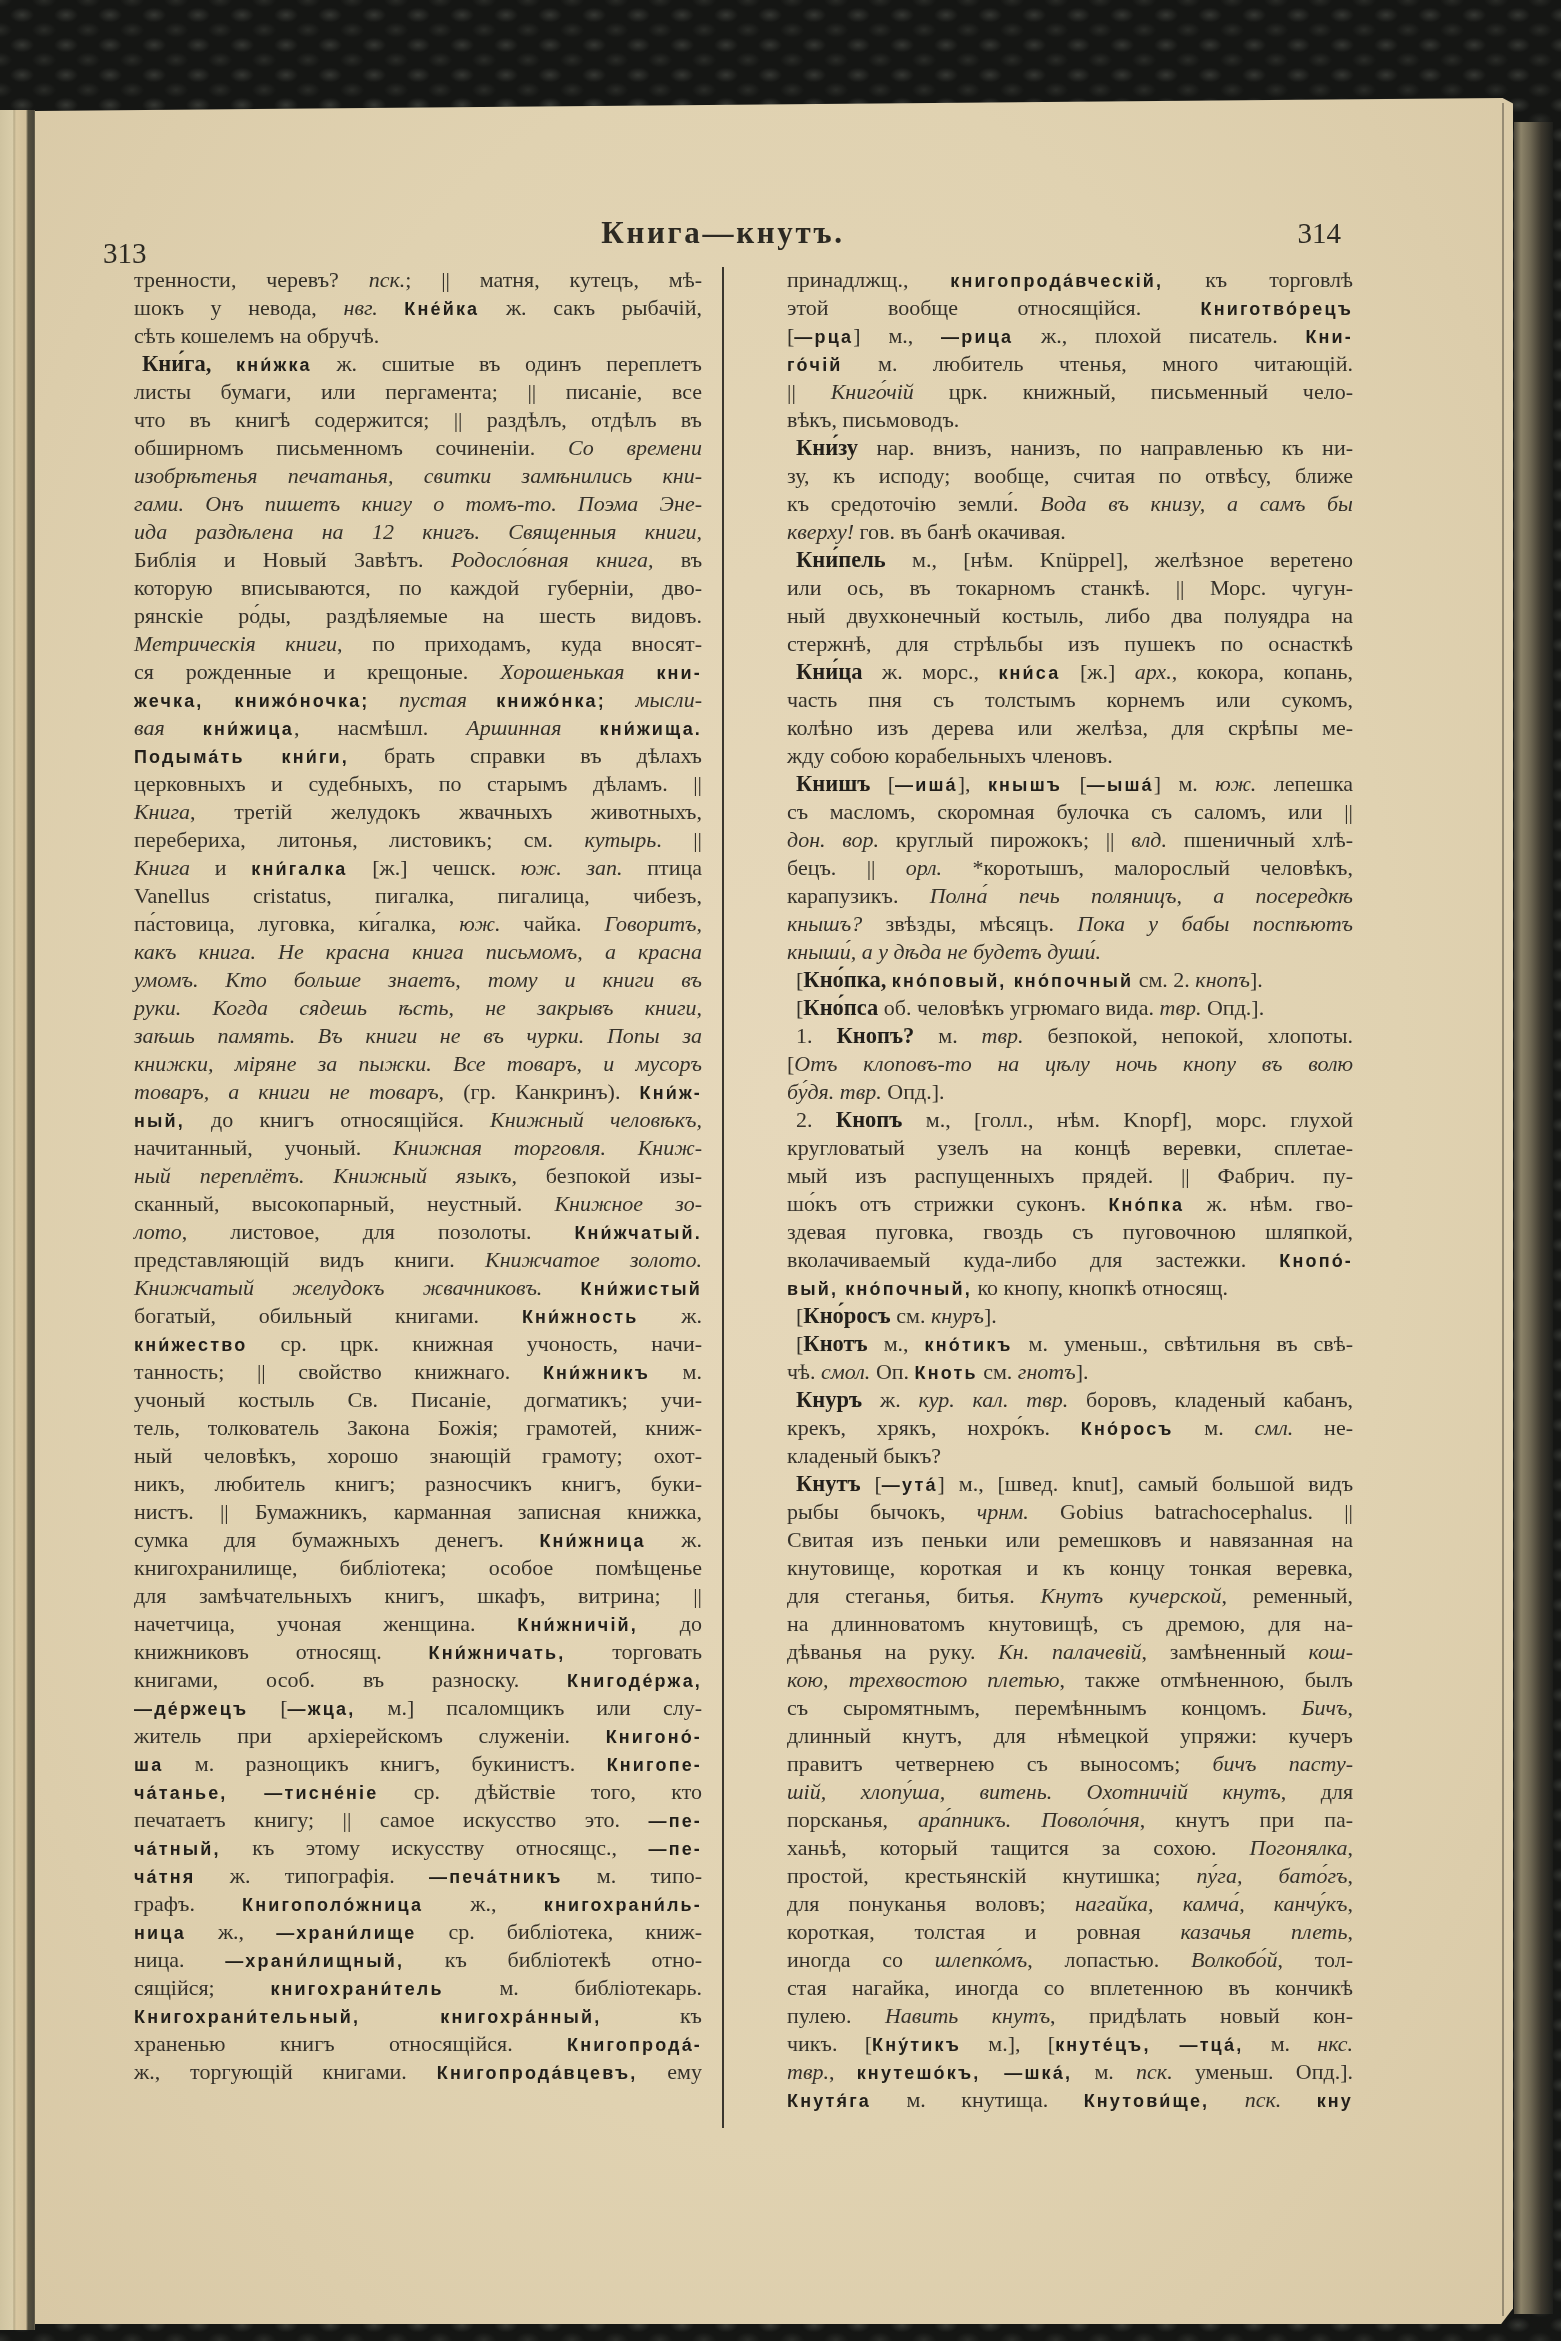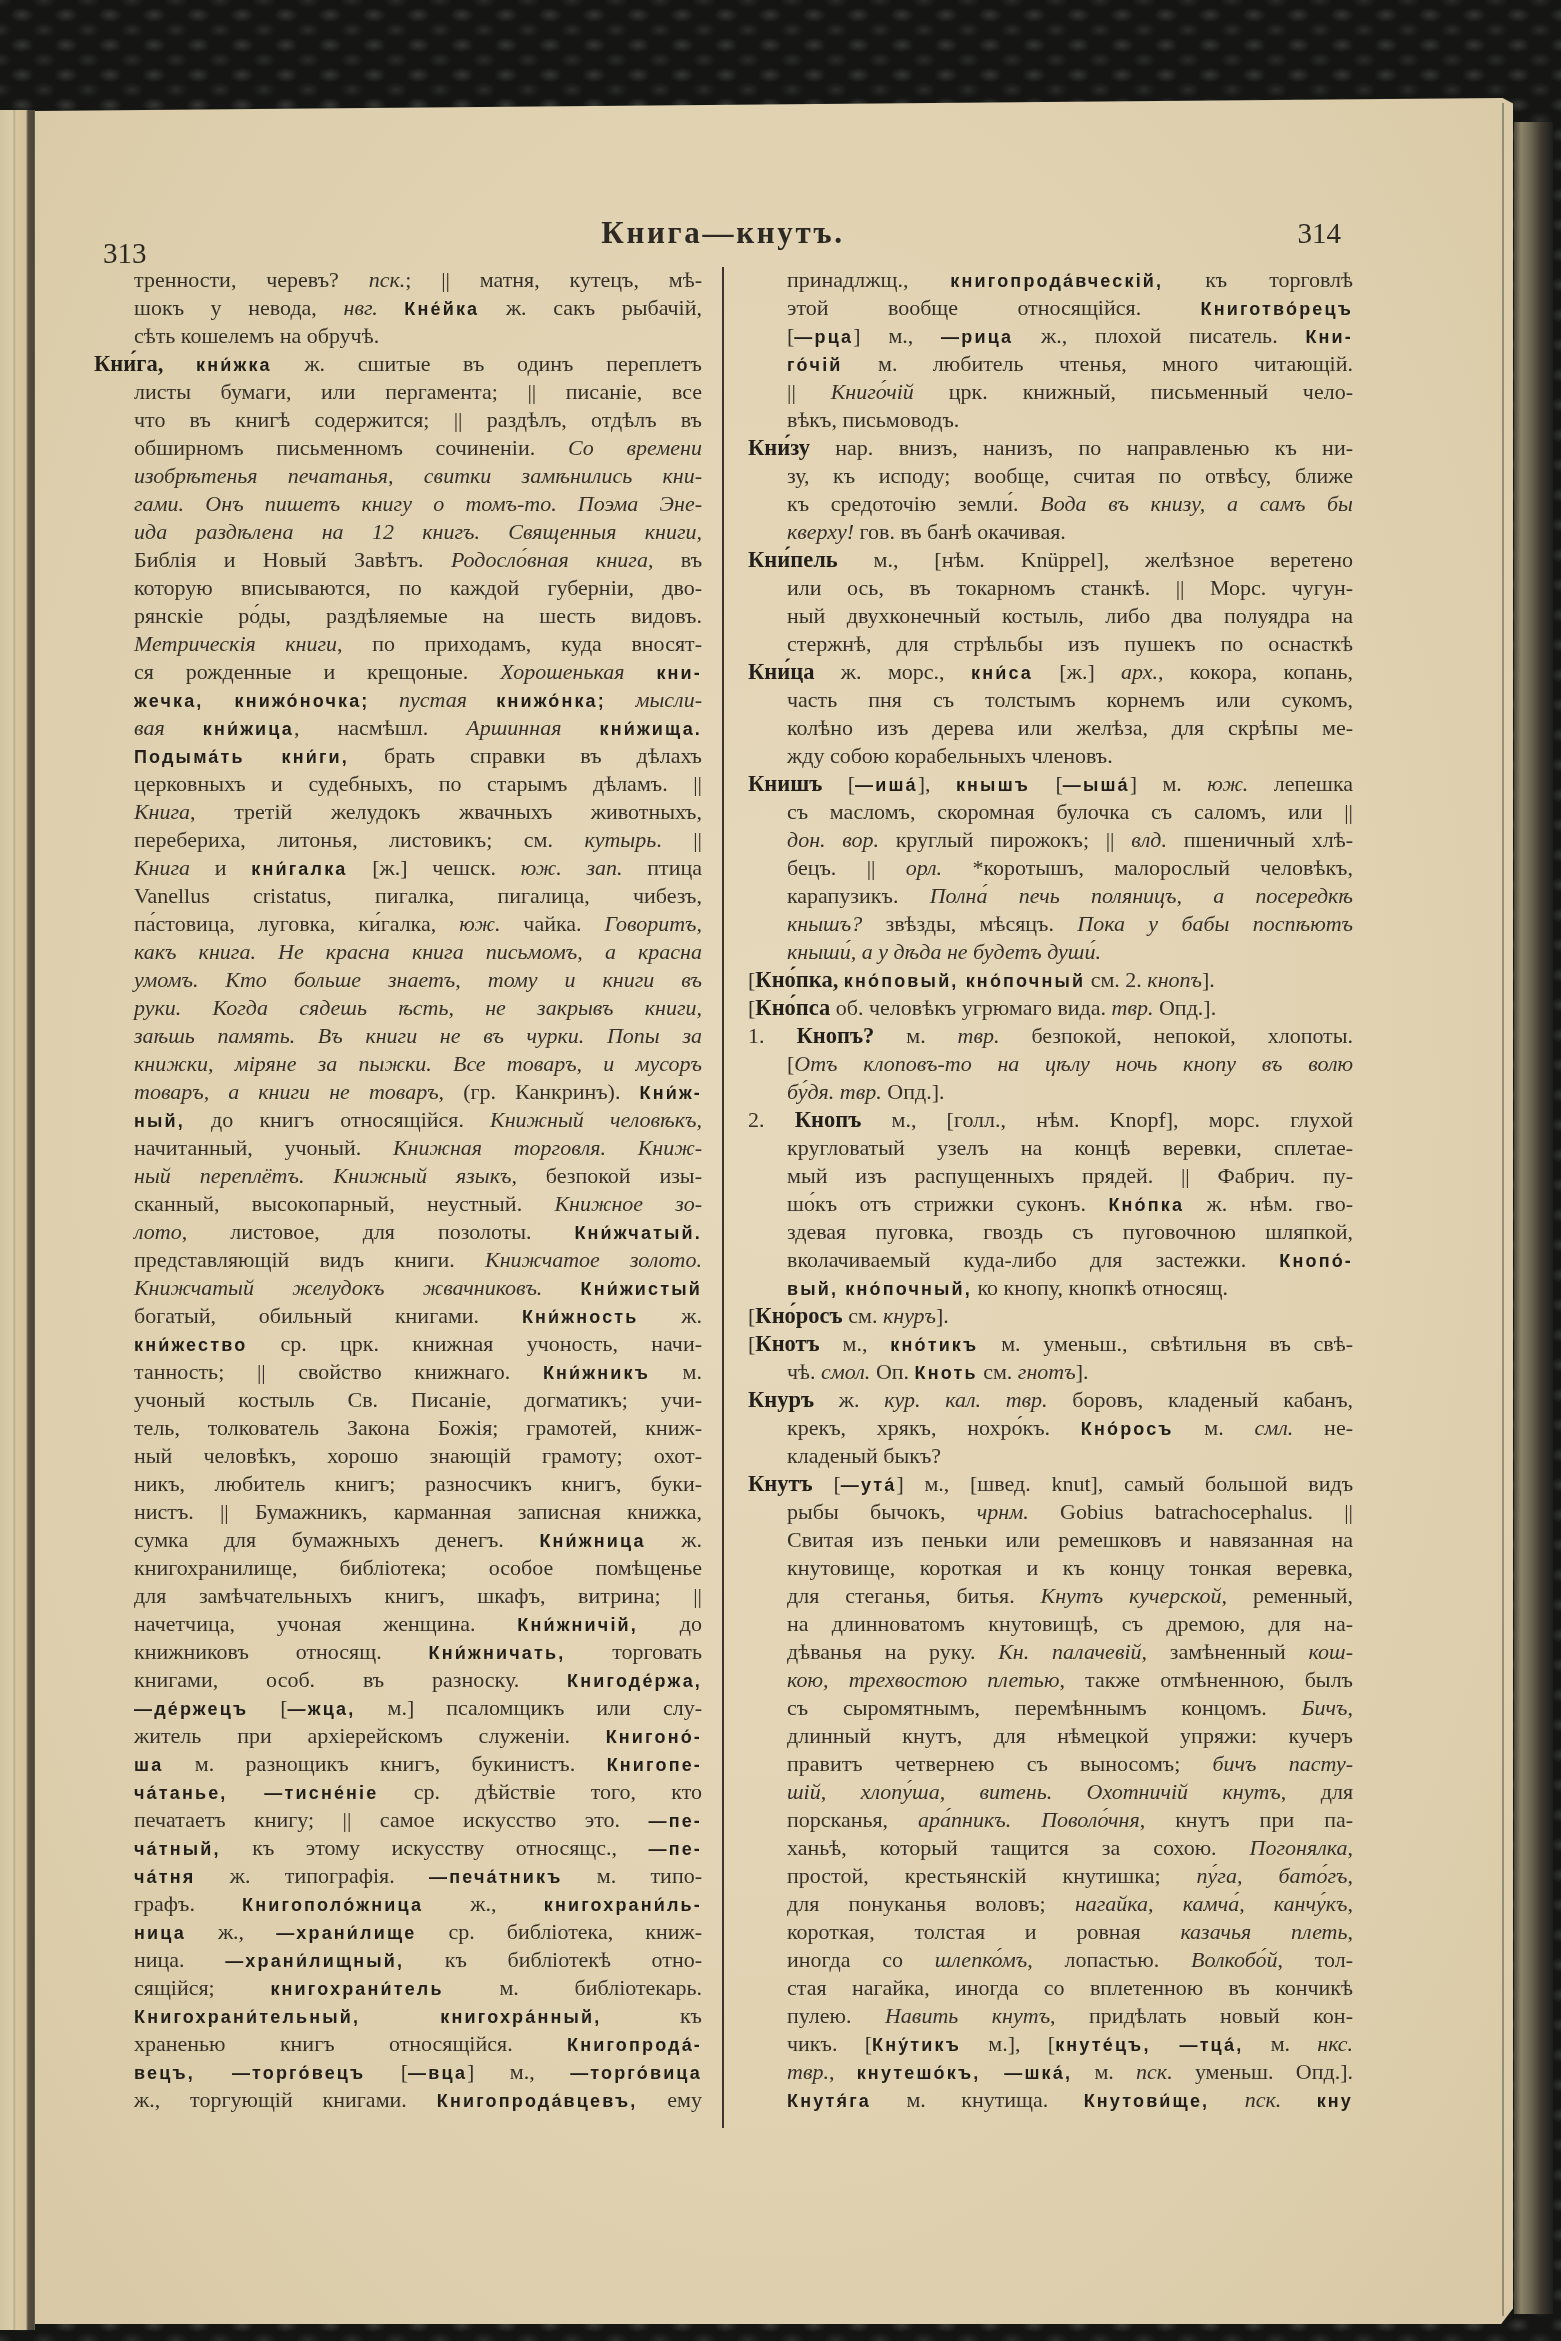--- a/index.html
+++ b/index.html
@@ -50,21 +50,21 @@
     .col{position:absolute;top:266px;}
     .col-left{left:94px;width:608px;}
     .col-right{left:748px;width:605px;}
     .line{
       height:28px;line-height:28px;
       text-align:justify;text-align-last:justify;
       padding-left:40px;font-size:22px;overflow:hidden;
       color:#35312a;
     }
     .col-right .line{padding-left:39px;}
-    .line.hang{padding-left:0;}
+    .line.hang{padding-left:0;margin-left:48px;}
     .line.end{text-align-last:left;}
     .seg-normal{}
     .seg-italic{font-style:italic;}
     .seg-bold{
       font-family:"Liberation Sans","DejaVu Sans",sans-serif;
       font-weight:bold;font-size:18px;letter-spacing:0.12em;color:#221f1a;
     }
     .seg-head{font-weight:bold;font-size:22.5px;color:#221f1a;}
     .divider{
       position:absolute;left:722px;top:267px;width:1.6px;height:1861px;
@@ -144,21 +144,20 @@
     <div class="line"><span class="seg-bold">ча́танье, —тисне́ніе</span><span class="seg-normal"> ср. дѣйствіе того, кто</span></div>
     <div class="line"><span class="seg-normal">печатаетъ книгу; || самое искусство это. </span><span class="seg-bold">—пе-</span></div>
     <div class="line"><span class="seg-bold">ча́тный,</span><span class="seg-normal"> къ этому искусству относящс., </span><span class="seg-bold">—пе-</span></div>
     <div class="line"><span class="seg-bold">ча́тня</span><span class="seg-normal"> ж. типографія. </span><span class="seg-bold">—печа́тникъ</span><span class="seg-normal"> м. типо-</span></div>
     <div class="line"><span class="seg-normal">графъ. </span><span class="seg-bold">Книгополо́жница</span><span class="seg-normal"> ж., </span><span class="seg-bold">книгохрани́ль-</span></div>
     <div class="line"><span class="seg-bold">ница</span><span class="seg-normal"> ж., </span><span class="seg-bold">—храни́лище</span><span class="seg-normal"> ср. библіотека, книж-</span></div>
     <div class="line"><span class="seg-normal">ница. </span><span class="seg-bold">—храни́лищный,</span><span class="seg-normal"> къ библіотекѣ отно-</span></div>
     <div class="line"><span class="seg-normal">сящійся; </span><span class="seg-bold">книгохрани́тель</span><span class="seg-normal"> м. библіотекарь.</span></div>
     <div class="line"><span class="seg-bold">Книгохрани́тельный, книгохра́нный,</span><span class="seg-normal"> къ</span></div>
     <div class="line"><span class="seg-normal">храненью книгъ относящійся. </span><span class="seg-bold">Книгопрода́-</span></div>
-    <div class="line"><span class="seg-bold">вецъ, —торго́вецъ</span><span class="seg-normal"> [</span><span class="seg-bold">—вца</span><span class="seg-normal">] м., </span><span class="seg-bold">—торго́вица</span></div>
     <div class="line"><span class="seg-normal">ж., торгующій книгами. </span><span class="seg-bold">Книгопрода́вцевъ,</span><span class="seg-normal"> ему</span></div>
   </div>
 <div class="divider"></div>
 <div class="col col-right">
     <div class="line"><span class="seg-normal">принадлжщ., </span><span class="seg-bold">книгопрода́вческій,</span><span class="seg-normal"> къ торговлѣ</span></div>
     <div class="line"><span class="seg-normal">этой вообще относящійся. </span><span class="seg-bold">Книготво́рецъ</span></div>
     <div class="line"><span class="seg-normal">[</span><span class="seg-bold">—рца</span><span class="seg-normal">] м., </span><span class="seg-bold">—рица</span><span class="seg-normal"> ж., плохой писатель. </span><span class="seg-bold">Кни-</span></div>
     <div class="line"><span class="seg-bold">го́чій</span><span class="seg-normal"> м. любитель чтенья, много читающій.</span></div>
     <div class="line"><span class="seg-normal">|| </span><span class="seg-italic">Книго́чій</span><span class="seg-normal"> црк. книжный, письменный чело-</span></div>
     <div class="line end"><span class="seg-normal">вѣкъ, письмоводъ.</span></div>

